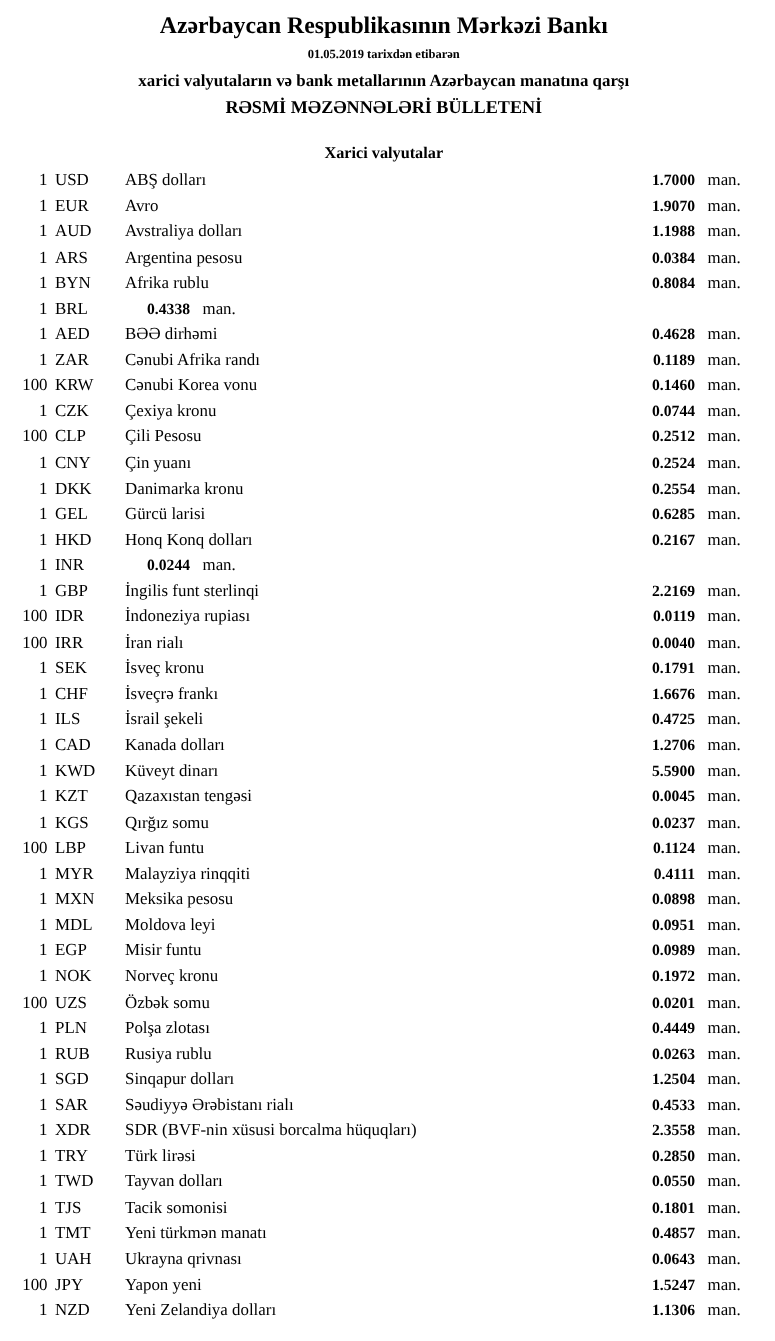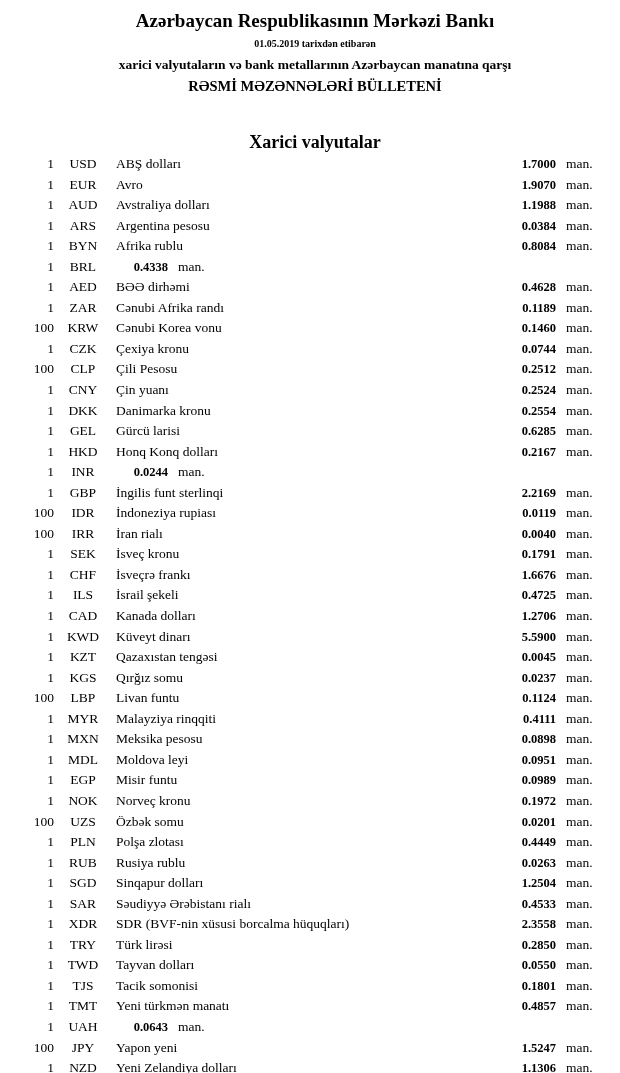--- a/index.html
+++ b/index.html
@@ -6,21 +6,21 @@
     margin: 0;
     padding: 0;
     background: #ffffff;
     color: #000000;
     font-family: "Liberation Serif", "DejaVu Serif", serif;
   }
   .page {
     width: 620px;
     height: 1073px;
     box-sizing: border-box;
-    padding: 5px 14px 0 24px;
+    padding: 5px 14px 0 8px;
     overflow: hidden;
     background: #ffffff;
   }
   .h-title {
     text-align: center;
     font-weight: bold;
     font-size: 19px;
     line-height: 25px;
     margin-top: 3px;
   }
@@ -38,43 +38,43 @@
   }
   .h-line4 {
     text-align: center;
     font-weight: bold;
     font-size: 14.5px;
     line-height: 22px;
   }
   .section-title {
     text-align: center;
     font-weight: bold;
-    font-size: 18px;
+    font-size: 13px;
     line-height: 18px;
-    margin-top: 36px;
+    margin-top: 16px;
     margin-bottom: 5px;
   }
   .rates-table {
     width: 100%;
   }
   .row {
     display: flex;
     align-items: baseline;
     height: 20.55px;
     font-size: 13.5px;
     white-space: nowrap;
   }
   .qty {
     width: 30px;
     text-align: right;
     flex: 0 0 auto;
   }
   .code {
     width: 46px;
-    text-align: center;
+    text-align: left;
     margin-left: 6px;
     flex: 0 0 auto;
   }
   .name {
     flex: 1 1 auto;
     margin-left: 10px;
     overflow: hidden;
   }
   .rate {
     width: 62px;
@@ -433,20 +433,21 @@
       <span class="qty">1</span>
       <span class="code">TMT</span>
       <span class="name">Yeni türkmən manatı</span>
       <span class="rate">0.4857</span>
       <span class="unit">man.</span>
     </div>
 
     <div class="row">
       <span class="qty">1</span>
       <span class="code">UAH</span>
+      <span class="name">Ukrayna qrivnası</span>
       <span class="rate">0.0643</span>
       <span class="unit">man.</span>
     </div>
 
     <div class="row">
       <span class="qty">100</span>
       <span class="code">JPY</span>
       <span class="name">Yapon yeni</span>
       <span class="rate">1.5247</span>
       <span class="unit">man.</span>

